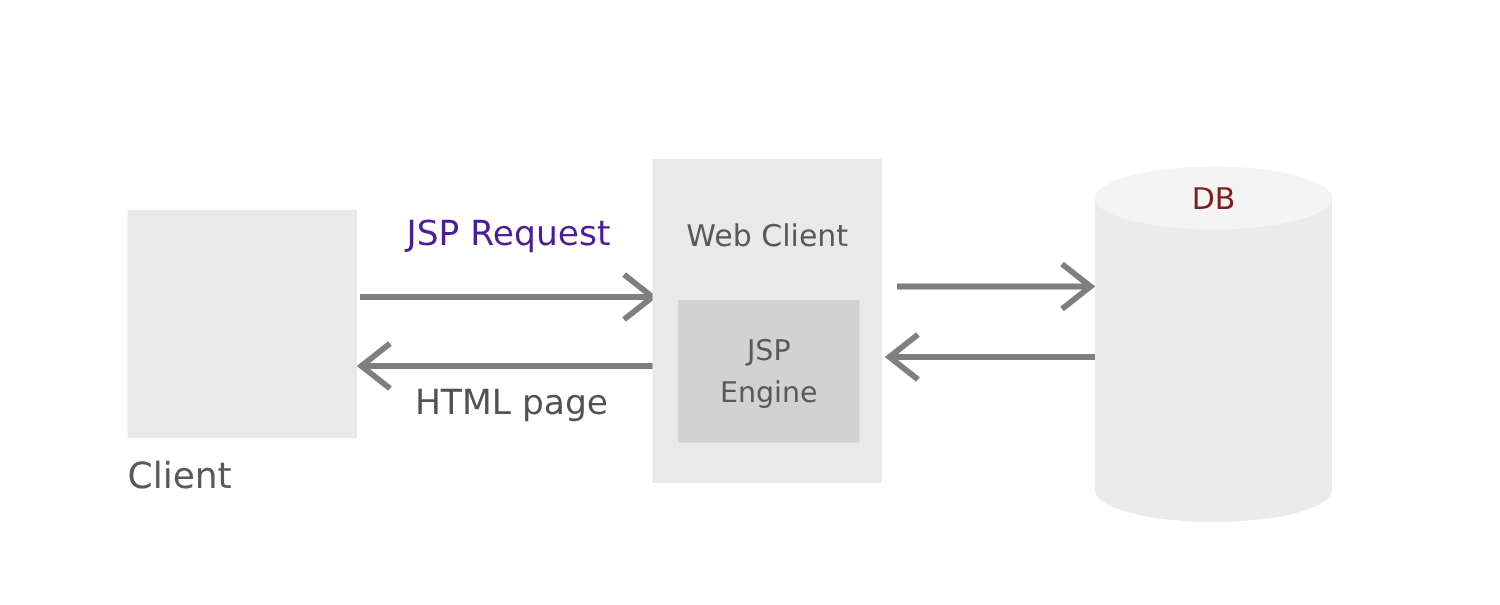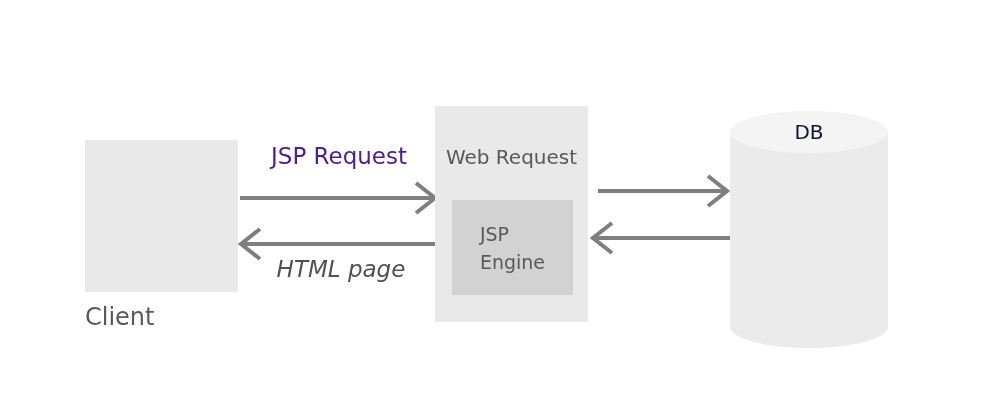--- a/index.html
+++ b/index.html
@@ -31,49 +31,49 @@
   .webserver-label {
     left: 435px; top: 145px; width: 153px;
     text-align: center; font-size: 20px; color: #595959;
   }
   .engine-box {
     left: 452px; top: 200px; width: 121px; height: 95px;
     background: #d2d2d2;
     display: flex; align-items: center; justify-content: center;
   }
   .engine-label {
-    font-size: 19px; line-height: 28px; 
+    font-size: 19px; line-height: 28px; text-align: center;
     white-space: pre-line; color: #595959;
   }
 
   
   .db-cylinder { left: 730px; top: 111px; width: 158px; height: 238px; }
   .cyl-body {
     position: absolute; left: 0; top: 21px; width: 158px; height: 216px;
     background: #ebebeb;
     border-radius: 0 0 50% 50% / 0 0 21px 21px;
   }
   .cyl-top {
     position: absolute; left: 0; top: 0; width: 158px; height: 42px;
     border-radius: 50%;
     background: #f4f4f4;
   }
   .db-label {
     position: absolute; left: 0; top: 0; width: 158px; height: 42px;
-    line-height: 42px; text-align: center; font-size: 20px; color: #0f172a;
+    line-height: 42px; text-align: center; font-size: 20px; color: #7f1d1d;
   }
 
   
   .request-label {
     left: 240px; top: 143px; width: 198px;
     text-align: center; font-size: 23px; color: #4c1d95;
   }
   .response-label {
     left: 242px; top: 256px; width: 198px;
-    text-align: center; font-size: 23px; color: #525252; font-style: italic;
+    text-align: center; font-size: 23px; color: #525252;
   }
 
   .arrow-a { left: 240px; top: 178px; }
   .arrow-b { left: 238px; top: 224px; }
   .arrow-c { left: 598px; top: 171px; }
   .arrow-d { left: 590px; top: 218px; }
 
   svg { display: block; }
 </style>
 </head>
@@ -94,21 +94,21 @@
 
   <div class="abs arrow-b">
     <svg width="198" height="40" viewBox="0 0 198 40">
       <line x1="3" y1="20" x2="198" y2="20" stroke="#7f7f7f" stroke-width="4"></line>
       <polyline points="22,5 3,20 22,35" fill="none" stroke="#7f7f7f" stroke-width="4"></polyline>
     </svg>
   </div>
   <div class="abs response-label">HTML page</div>
 
   <div class="abs webserver-box"></div>
-  <div class="abs webserver-label">Web Request</div>
+  <div class="abs webserver-label">Web Client</div>
 
   <div class="abs engine-box">
     <div class="engine-label">JSP
 Engine</div>
   </div>
 
   <div class="abs arrow-c">
     <svg width="132" height="40" viewBox="0 0 132 40">
       <line x1="0" y1="20" x2="129" y2="20" stroke="#7f7f7f" stroke-width="4"></line>
       <polyline points="110,5 129,20 110,35" fill="none" stroke="#7f7f7f" stroke-width="4"></polyline>

